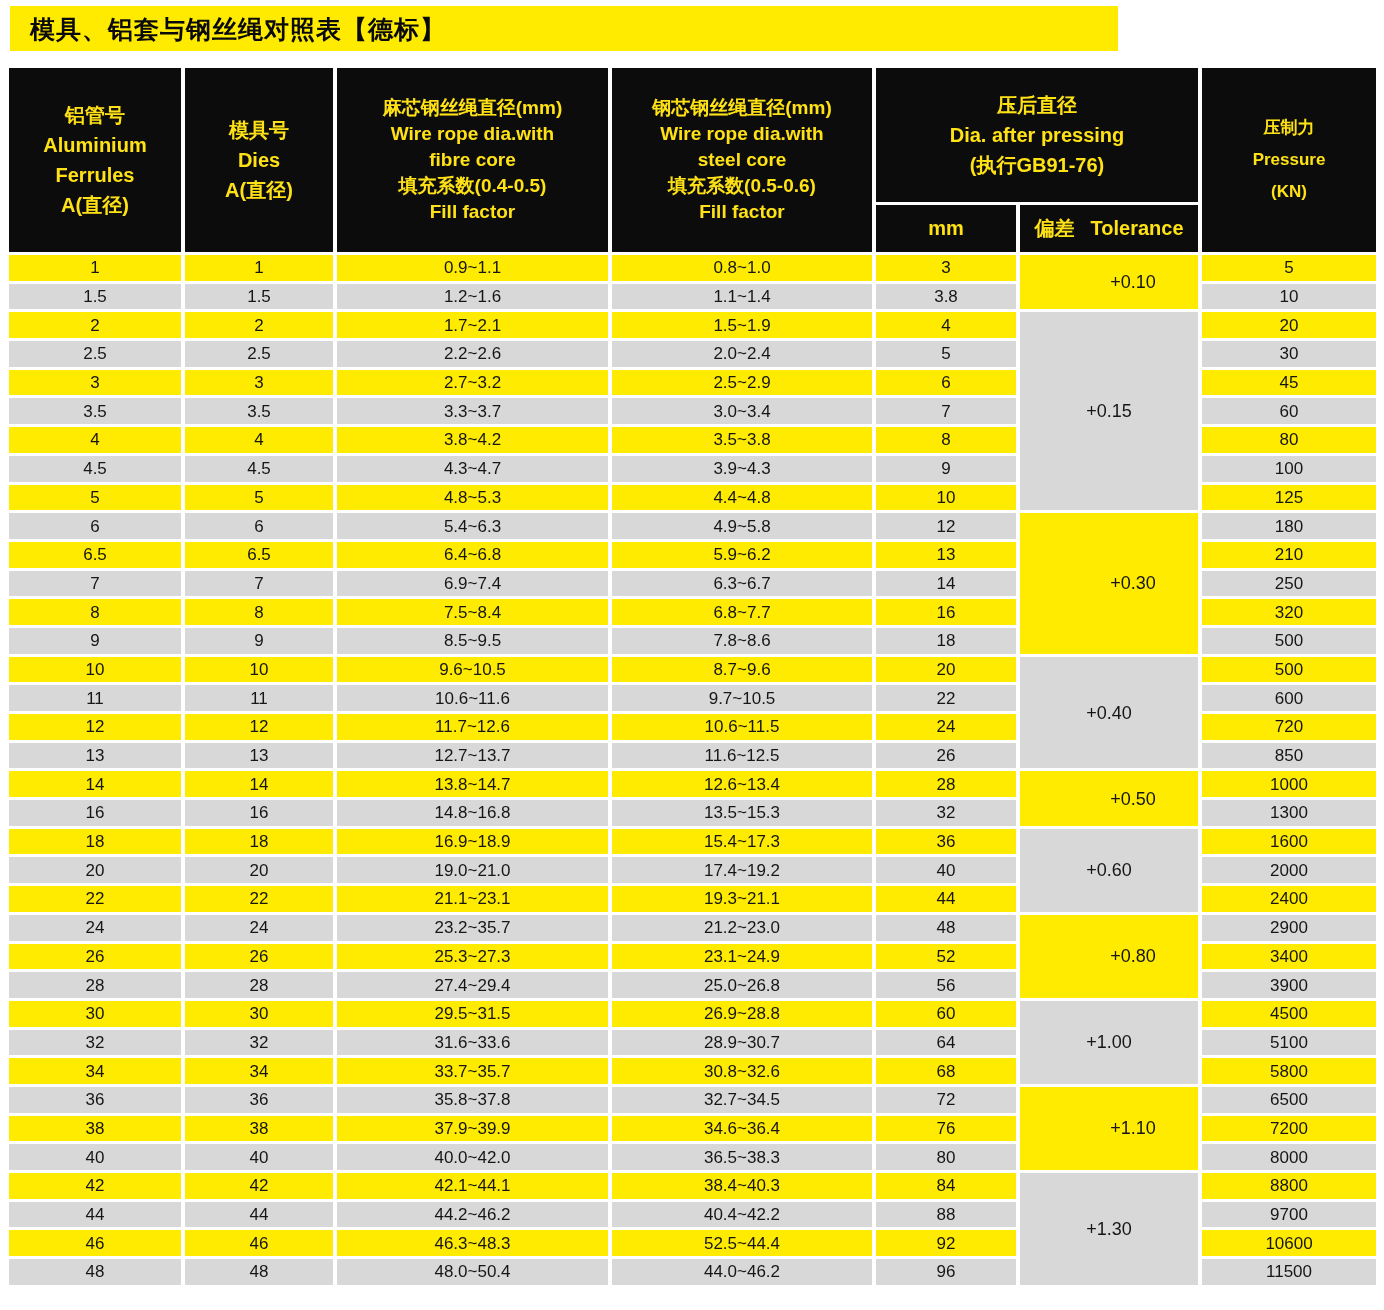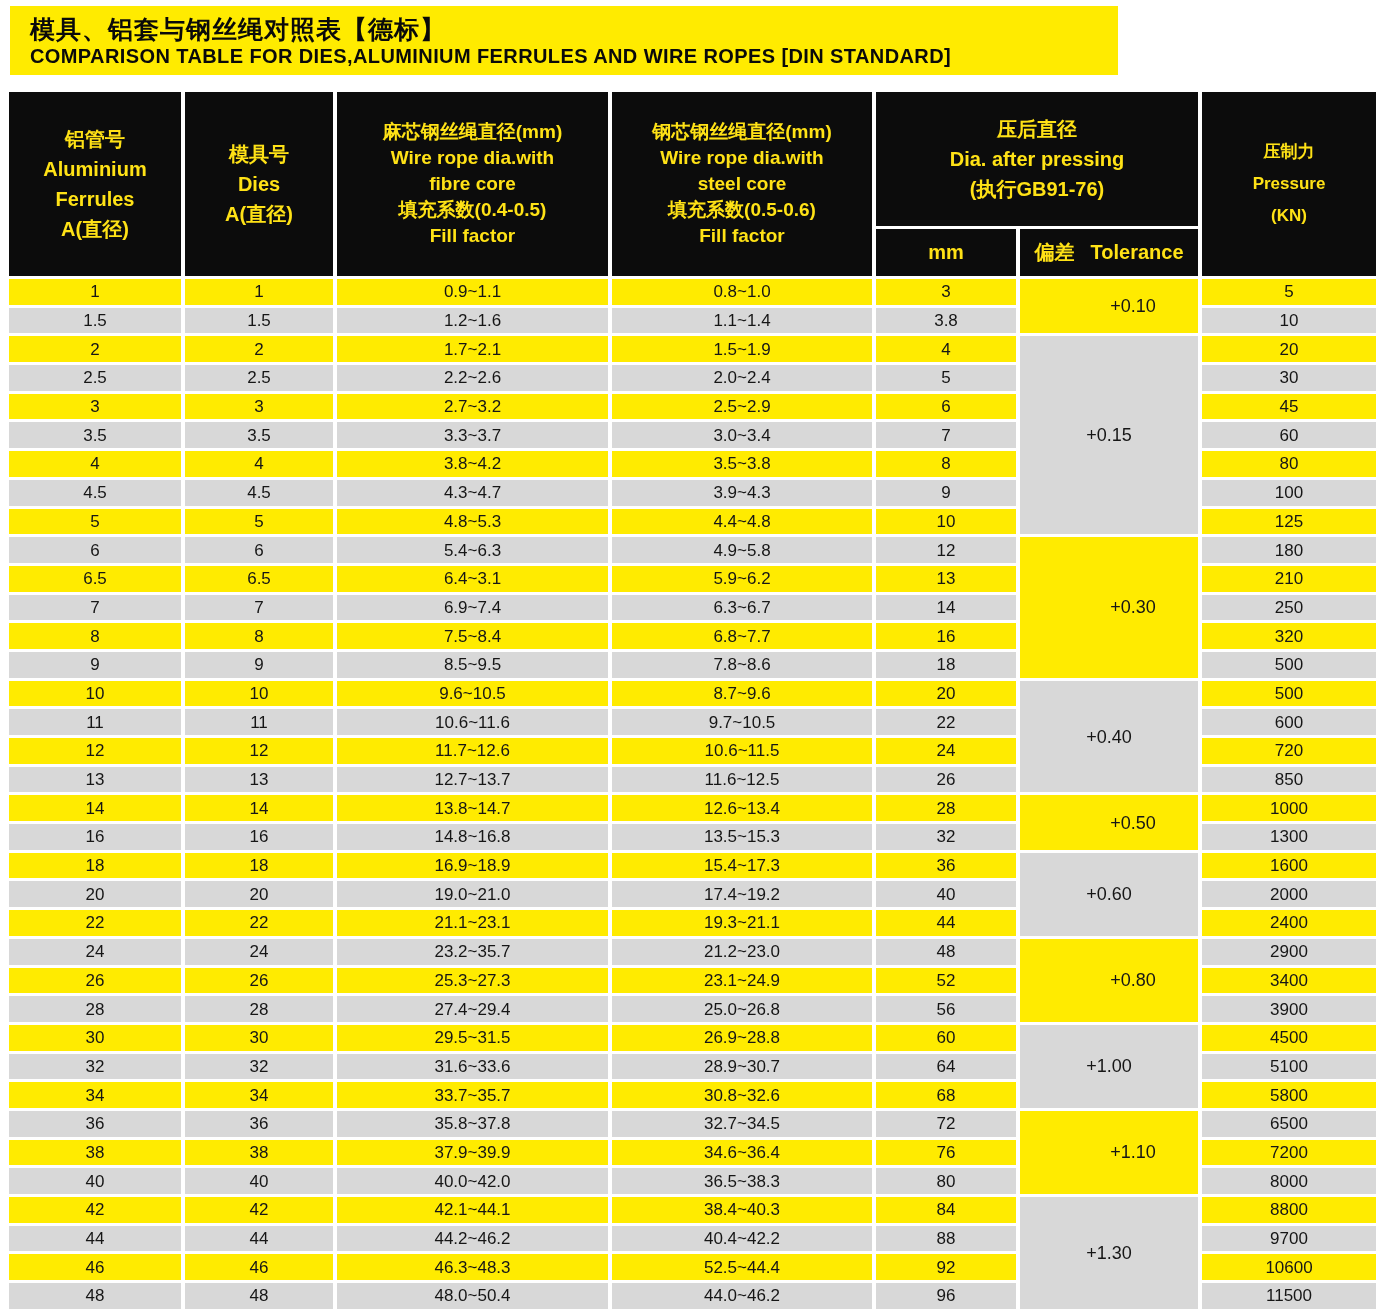--- a/index.html
+++ b/index.html
@@ -63,21 +63,20 @@
   tbody td.tol-yellow{background:var(--yellow) !important;padding-left:48px;}
   tbody td.tol-gray{background:var(--gray) !important;}
 </style>
 </head>
 <body>
 
 <div class="page">
 
   <header class="title-bar">
     <div class="title-zh">模具、铝套与钢丝绳对照表【德标】</div>
-    <div class="title-en">COMPARISON TABLE FOR DIES,ALUMINIUM FERRULES AND WIRE ROPES [DIN STANDARD]</div>
   </header>
 
   <table class="comparison-table">
     <colgroup>
       <col style="width:172px">
         <col style="width:148px">
         <col style="width:271px">
       <col style="width:260px">
         <col style="width:140px">
         <col style="width:178px">
@@ -208,21 +207,21 @@
           <td>6</td>
           <td>5.4~6.3</td>
           <td>4.9~5.8</td>
           <td>12</td>
           <td rowspan="5" class="tol tol-yellow">+0.30</td>
           <td>180</td>
         </tr>
         <tr class="row-yellow">
           <td>6.5</td>
           <td>6.5</td>
-          <td>6.4~3.1</td>
+          <td>6.4~6.8</td>
           <td>5.9~6.2</td>
           <td>13</td>
           <td>210</td>
         </tr>
         <tr class="row-gray">
           <td>7</td>
           <td>7</td>
           <td>6.9~7.4</td>
           <td>6.3~6.7</td>
           <td>14</td>

